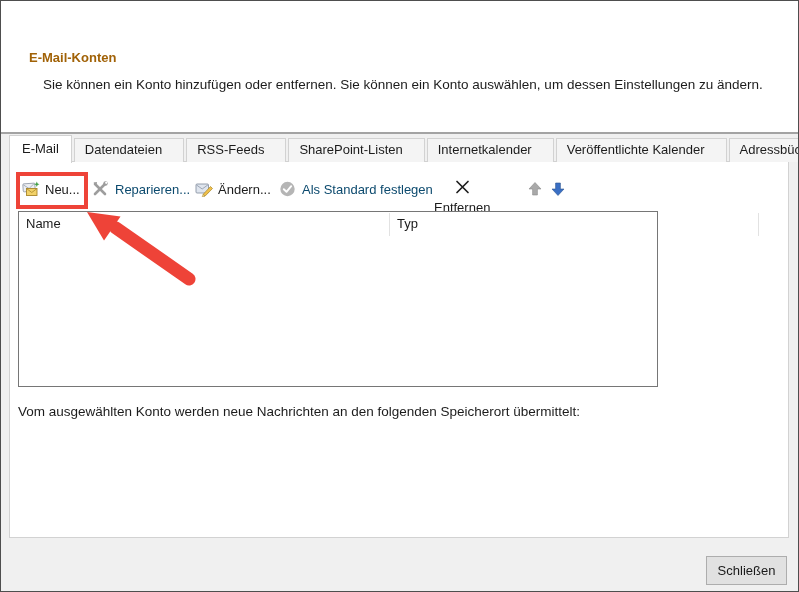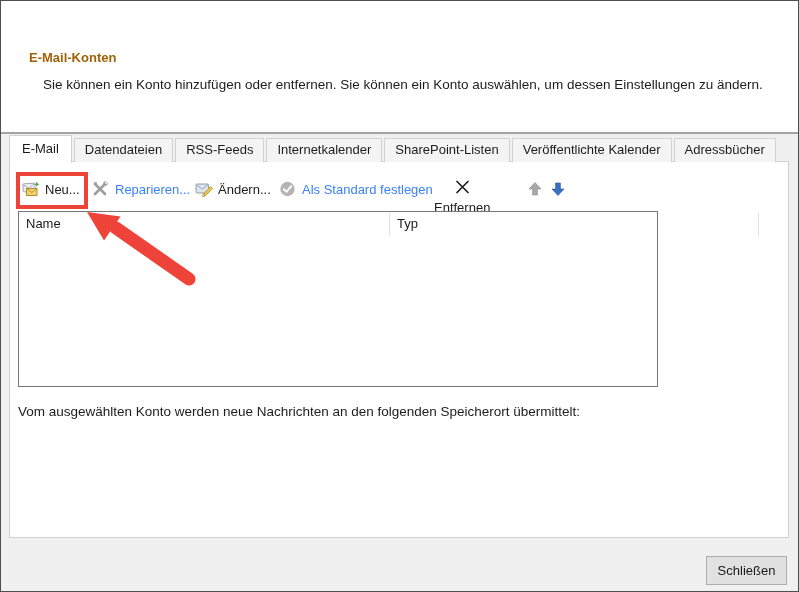--- a/index.html
+++ b/index.html
@@ -11,29 +11,29 @@
   .titlebar{position:absolute;left:0;top:0;width:100%;height:40px;}
   .app-icon{position:absolute;left:13px;top:9px;width:21px;height:21px;}
   .win-title{position:absolute;left:41px;top:11px;font-size:15px;color:#1b1b1b;}
   .close-btn{position:absolute;right:22px;top:9px;width:22px;height:22px;cursor:pointer;display:flex;align-items:center;justify-content:center;}
 
   .hdr-title{position:absolute;left:28px;top:49px;font-size:13px;font-weight:bold;color:#a16207;}
   .hdr-desc{position:absolute;left:42px;top:76px;font-size:13.5px;color:#1c1c1c;}
 
   
   .tabstrip{position:absolute;left:8px;top:134px;height:27px;display:flex;align-items:flex-end;z-index:3;}
-  .tab{box-sizing:border-box;background:#f4f4f4;border:1px solid #d2d2d2;border-bottom:none;padding:3px 10px 5px 10px;font-size:13px;color:#1c1c1c;margin-right:2px;white-space:nowrap;cursor:pointer;}
+  .tab{box-sizing:border-box;background:#f4f4f4;border:1px solid #d2d2d2;border-bottom:none;padding:3px 21px 5px 10px;font-size:13px;color:#1c1c1c;margin-right:2px;white-space:nowrap;cursor:pointer;}
   .tab.active{background:#ffffff;padding:5px 12px 7px 12px;position:relative;margin-bottom:-1px;z-index:4;}
 
   
   .tabpage{position:absolute;left:8px;top:160px;width:780px;height:377px;background:#ffffff;border:1px solid #d2d2d2;box-sizing:border-box;z-index:2;}
 
   
   .tb-item{position:absolute;top:17px;height:20px;display:flex;align-items:center;gap:5px;font-size:13px;color:#1c1c1c;cursor:pointer;white-space:nowrap;}
-  .tb-item.disabled{color:#3b82f6;cursor:default;}
+  .tb-item.disabled{color:#0c4a6e;cursor:default;}
   .tb-icon{width:18px;height:16px;flex:0 0 auto;}
 
   
   .redbox{position:absolute;left:6px;top:10px;width:72px;height:37px;border:4px solid #ee4338;box-sizing:border-box;z-index:6;pointer-events:none;}
   .arrow-overlay{position:absolute;left:0;top:0;width:780px;height:377px;z-index:7;pointer-events:none;}
 
   
   .listview{position:absolute;left:8px;top:49px;width:640px;height:176px;background:#fff;border:1px solid #767676;box-sizing:border-box;}
   .lv-header{position:relative;height:25px;font-size:13px;color:#1a1a1a;}
   .lv-col-name{position:absolute;left:7px;top:4px;}
@@ -52,22 +52,22 @@
 
   <div class="topband">
     <div class="hdr-title">E-Mail-Konten</div>
     <div class="hdr-desc">Sie können ein Konto hinzufügen oder entfernen. Sie können ein Konto auswählen, um dessen Einstellungen zu ändern.</div>
   </div>
 
   <div class="tabstrip">
     <div class="tab active">E-Mail</div>
     <div class="tab">Datendateien</div>
     <div class="tab">RSS-Feeds</div>
+    <div class="tab">SharePoint-Listen</div>
     <div class="tab">Internetkalender</div>
-    <div class="tab">SharePoint-Listen</div>
     <div class="tab">Veröffentlichte Kalender</div>
     <div class="tab">Adressbücher</div>
   </div>
 
   <div class="tabpage">
 
     <div class="tb-item" style="left:12px;">
       <svg class="tb-icon" viewBox="0 0 18 16">
         <rect x="1" y="2.5" width="12" height="8" rx="1" fill="#eceef2" stroke="#98a0ad" stroke-width="0.9" transform="rotate(-4 7 6)"></rect>
         <path d="M1.5 3.5 L7 7.5 L12.5 2.8" fill="none" stroke="#98a0ad" stroke-width="0.8" transform="rotate(-4 7 6)"></path>

